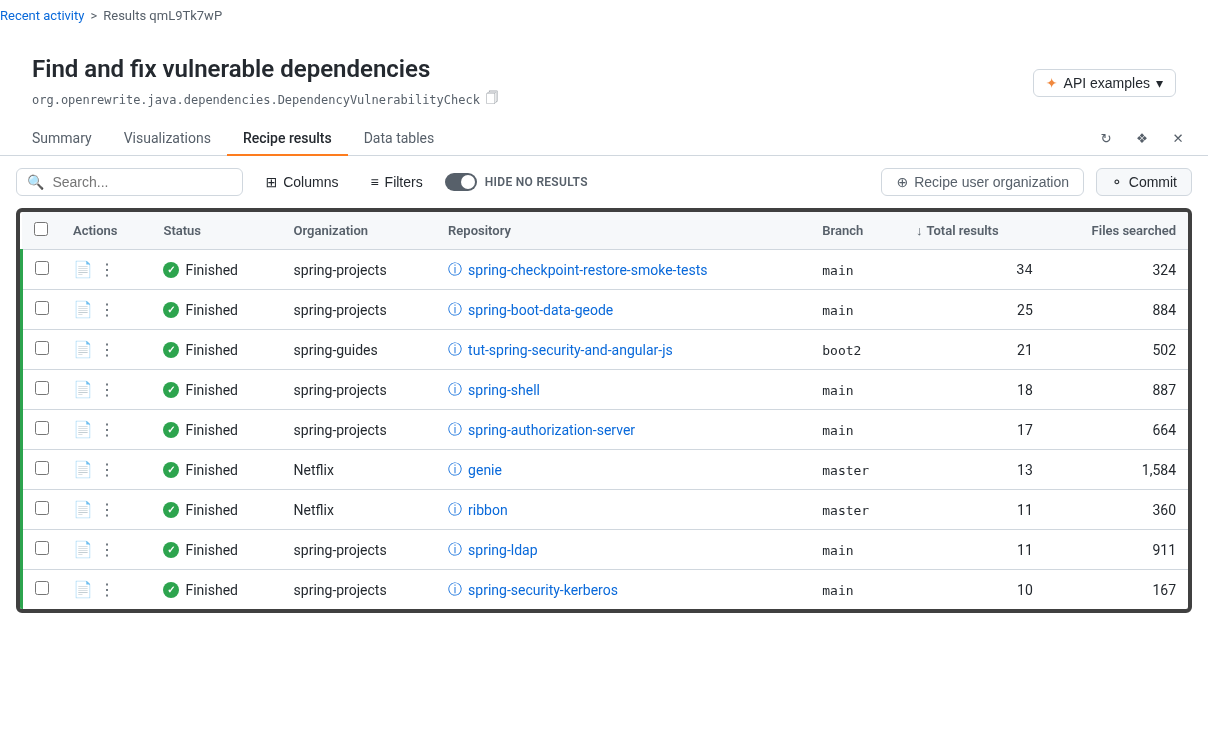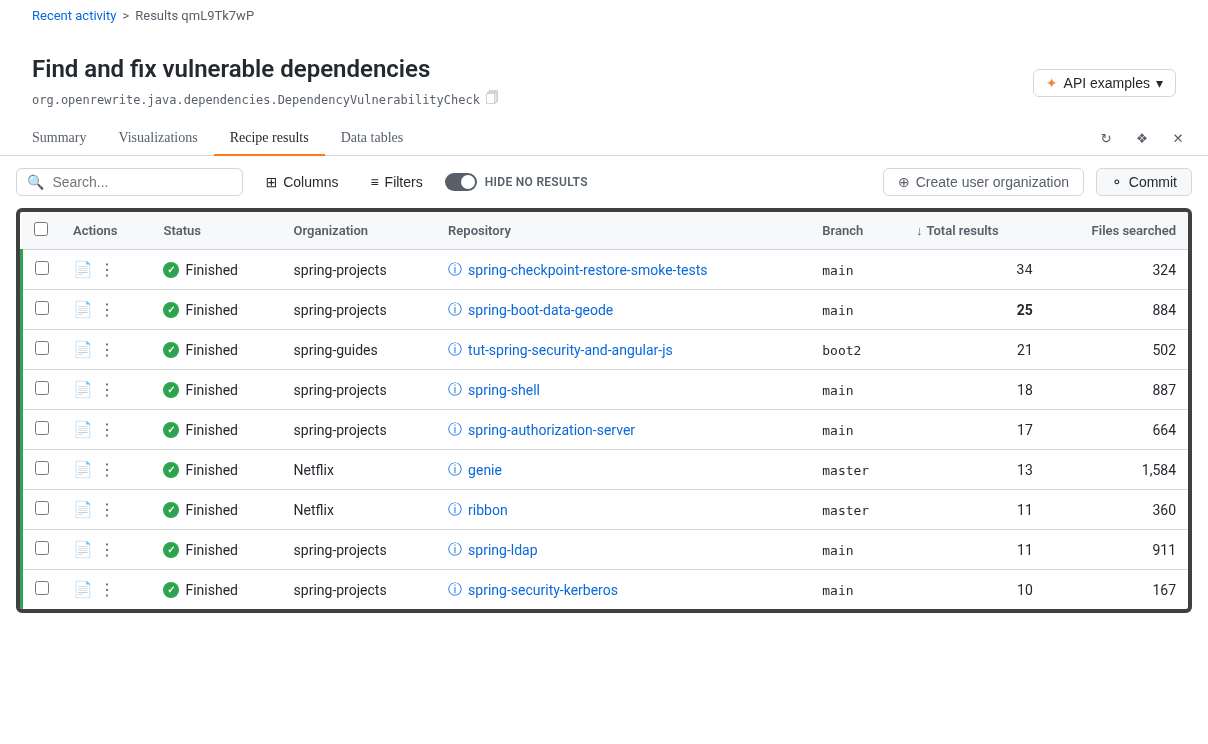--- a/index.html
+++ b/index.html
@@ -1,31 +1,31 @@
 <!DOCTYPE html>
 <html><head>
   <meta charset="utf-8">
   <style>
     * { box-sizing: border-box; margin: 0; padding: 0; }
     body { font-family: -apple-system, BlinkMacSystemFont, 'Segoe UI', Roboto, sans-serif; font-size: 14px; color: #24292f; background: #fff; }
     
-    .breadcrumb { display: flex; align-items: center; gap: 6px; padding: 8px 32px; font-size: 13px; color: #0969da; }
+    .breadcrumb { display: flex; align-items: center; gap: 6px; padding: 8px 0; font-size: 13px; color: #0969da; }
     .breadcrumb .sep { color: #57606a; }
     .breadcrumb .current { color: #57606a; }
     
     .page-header { padding: 12px 16px 0; }
     .page-title { font-size: 24px; font-weight: 600; color: #24292f; margin-bottom: 6px; }
     .page-subtitle { font-size: 12px; color: #57606a; font-family: monospace; display: flex; align-items: center; gap: 6px; }
     
     .header-row { display: flex; align-items: center; justify-content: space-between; padding: 12px 16px; }
     .api-btn { display: flex; align-items: center; gap: 6px; padding: 5px 12px; border: 1px solid #d0d7de; border-radius: 6px; background: #fff; cursor: pointer; font-size: 14px; color: #24292f; }
     .api-btn .star-icon { color: #f0883e; }
     
     .tabs { display: flex; align-items: center; border-bottom: 1px solid #d0d7de; padding: 0 16px; }
-    .tab { padding: 8px 16px; font-size: 14px; cursor: pointer; color: #57606a; border-bottom: 2px solid transparent; margin-bottom: -1px; font-family: Liberation Serif, serif; }
+    .tab { padding: 8px 16px; font-size: 14px; cursor: pointer; color: #57606a; border-bottom: 2px solid transparent; margin-bottom: -1px; }
     .tab.active { color: #24292f; border-bottom-color: #fd7c1e; font-weight: 500; }
     .tab-actions { margin-left: auto; display: flex; align-items: center; gap: 8px; }
     .tab-icon-btn { width: 28px; height: 28px; display: flex; align-items: center; justify-content: center; border: none; background: none; cursor: pointer; color: #57606a; border-radius: 4px; }
     
     .toolbar { display: flex; align-items: center; gap: 12px; padding: 12px 16px; }
     .search-box { display: flex; align-items: center; gap: 8px; border: 1px solid #d0d7de; border-radius: 6px; padding: 5px 10px; min-width: 220px; }
     .search-box input { border: none; outline: none; font-size: 14px; color: #8b5cf6; width: 180px; background: transparent; }
     .search-icon { color: #57606a; }
     .toolbar-btn { display: flex; align-items: center; gap: 6px; padding: 5px 10px; border: none; background: none; cursor: pointer; font-size: 14px; color: #24292f; }
     .toggle-group { display: flex; align-items: center; gap: 8px; }
@@ -116,21 +116,21 @@
     <span>≡</span>
     <span>Filters</span>
   </button>
   <div class="toggle-group">
     <div class="toggle"></div>
     <span class="hide-label">HIDE NO RESULTS</span>
   </div>
   <div class="toolbar-spacer"></div>
   <button class="create-org-btn">
     <span>⊕</span>
-    <span>Create user organization</span>
+    <span>Recipe user organization</span>
   </button>
   <button class="commit-btn">
     <span>⚬</span>
     <span>Commit</span>
   </button>
 </div>
 
 <div class="table-container">
   <table>
     <thead>
@@ -197,21 +197,21 @@
       </div>
     </td>
     <td>spring-projects</td>
     <td>
       <div class="repo-cell">
         <span class="info-icon">ⓘ</span>
         <a href="#" class="repo-link">spring-boot-data-geode</a>
       </div>
     </td>
     <td><span class="branch-mono">main</span></td>
-    <td style="text-align:right;font-weight:bold;">25</td>
+    <td style="text-align:right;">25</td>
     <td style="text-align:right;">884</td>
   </tr>
         <tr class="left-border-green">
     <td>
       <input type="checkbox" class="checkbox" style="">
     </td>
     <td>
       <div class="actions-cell">
         <span class="action-icon">📄</span>
         <span class="action-icon">⋮</span>

